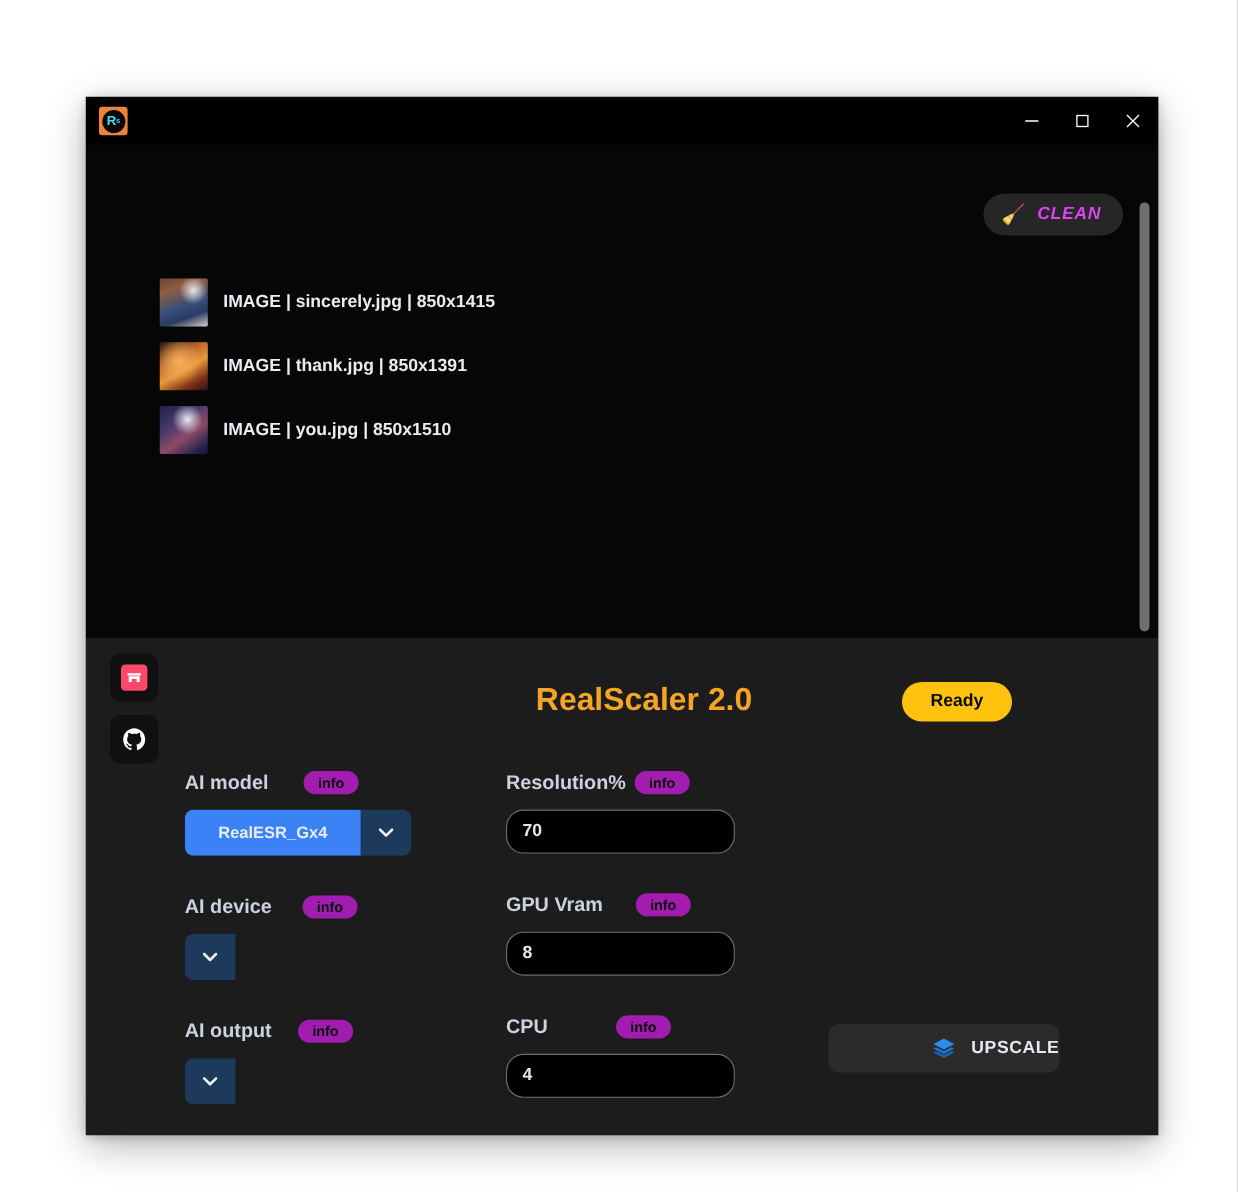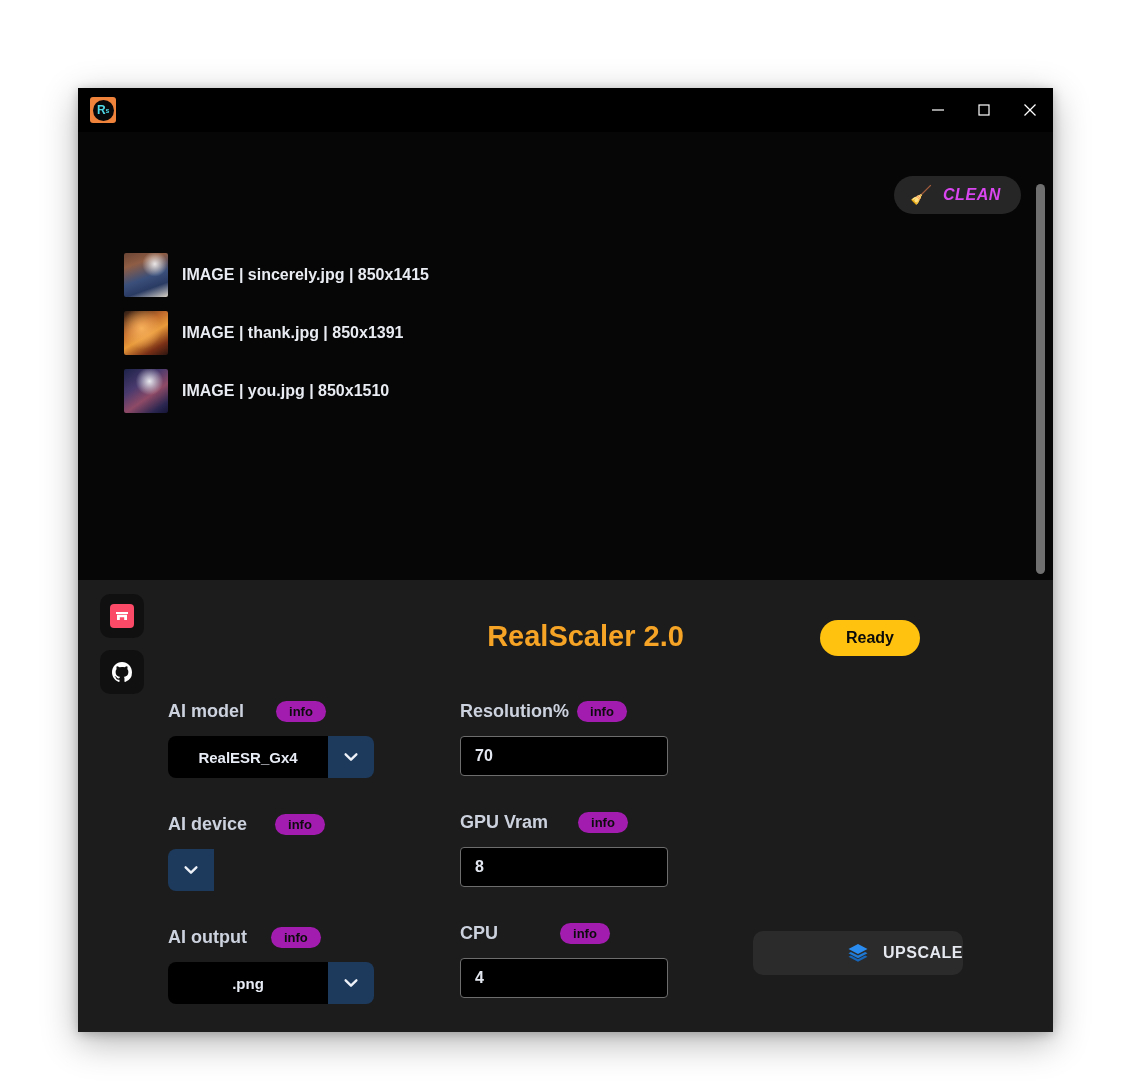--- a/index.html
+++ b/index.html
@@ -115,20 +115,21 @@
     left: 46px;
     top: 120px;
     right: 40px;
   }
   .file-row {
     display: flex;
     align-items: center;
     gap: 14px;
     height: 46px;
     margin-bottom: 12px;
+    margin-left: 21px;
   }
   .thumb {
     width: 44px;
     height: 44px;
     border-radius: 2px;
     flex: none;
     background-size: cover;
   }
   .thumb-a {
     background:
@@ -283,21 +284,21 @@
     position: relative;
     width: 206px;
     height: 42px;
     display: flex;
     border-radius: 8px;
     overflow: hidden;
     cursor: pointer;
   }
   .dropdown .value {
     flex: 1;
-    background: #000000;
+    background: #3b82f6;
     color: #e8ecf5;
     font-size: 15px;
     font-weight: bold;
     display: flex;
     align-items: center;
     justify-content: center;
   }
   .dropdown .chev {
     width: 46px;
     background: #1d3a5c;
@@ -305,21 +306,21 @@
     align-items: center;
     justify-content: center;
   }
 
   
   .text-input {
     width: 208px;
     height: 40px;
     background: #000000;
     border: 1px solid #6d6d6d;
-    border-radius: 4px;
+    border-radius: 16px;
     color: #e3e7ef;
     font-family: "Liberation Sans", sans-serif;
     font-size: 16px;
     font-weight: bold;
     padding: 0 14px;
     box-sizing: border-box;
     outline: none;
   }
 
   .upscale-btn {
@@ -463,21 +464,20 @@
               </div>
             </div>
           </div>
 
           <div class="field">
             <div class="field-head">
               <span class="field-label">AI output</span>
               <span class="info-badge info-output">info</span>
             </div>
             <div class="dropdown">
-              <div class="value">.png</div>
               <div class="chev">
                 <svg width="18" height="18" viewBox="0 0 20 20">
                   <path d="M4 7l6 6 6-6" fill="none" stroke="#eef2f8" stroke-width="2.6" stroke-linecap="round" stroke-linejoin="round"></path>
                 </svg>
               </div>
             </div>
           </div>
 
         </div>
 

